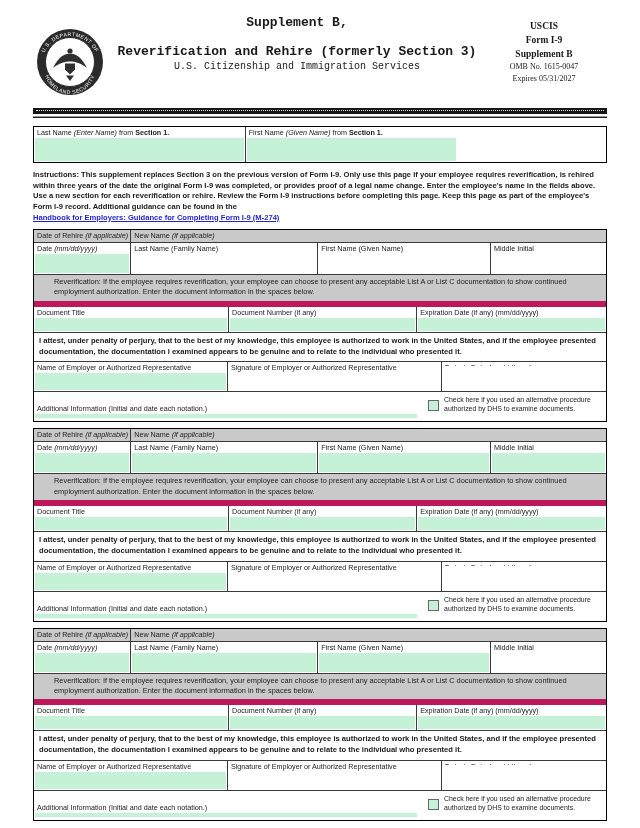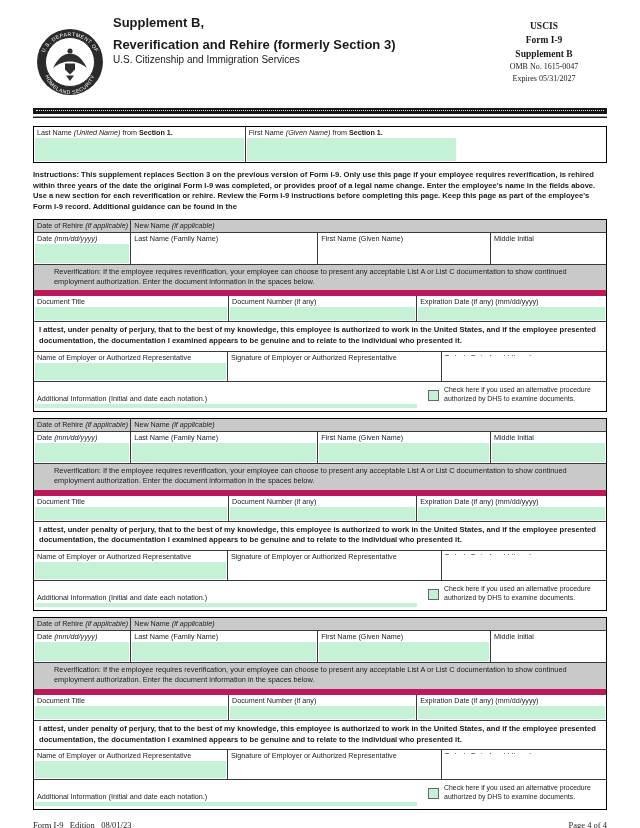--- a/index.html
+++ b/index.html
@@ -5,23 +5,23 @@
   * { margin:0; padding:0; box-sizing:border-box; }
   html,body { background:#888; }
   .page {
     width:640px; height:828px; background:#fff; margin:0 auto; position:relative;
     font-family:"Liberation Sans", sans-serif; color:#1a1a1a;
     padding:12px 33px 0 33px; overflow:hidden;
   }
   
   .header { display:flex; align-items:flex-start; }
   .seal-wrap { width:80px; padding-top:15px; padding-left:2px; }
-  .header-center { flex:1; font-family:Liberation Sans, sans-serif; padding-top:3px; }
+  .header-center { flex:1; text-align:center; font-family:Liberation Mono, monospace; padding-top:3px; }
   .title1 { font-size:13px; font-weight:bold; }
-  .title2 { font-size:13px; font-weight:bold; margin-top:7px; }
+  .title2 { font-size:13px; font-weight:bold; margin-top:14px; }
   .dept   { font-size:10px; font-weight:bold; margin-top:6px; }
   .agency { font-size:10px; margin-top:2px; }
   .header-right { width:126px; text-align:center; font-family:"Liberation Serif", serif; padding-top:8px; }
   .hr-b { font-size:9.5px; font-weight:bold; line-height:1.45; }
   .hr-s { font-size:8px; line-height:1.45; }
   
   .bar { height:6px; background:#161616; margin-top:7px; position:relative; }
   .bar::after { content:""; position:absolute; left:3px; right:3px; top:2px; border-top:1px dotted #e8e8e8; }
   .bar2 { height:2px; margin-top:2px; border-top:1px solid #9a9a9a; border-bottom:1px solid #1d1d1d; }
   
@@ -105,31 +105,32 @@
       <div class="hr-s">OMB No. 1615-0047</div>
       <div class="hr-s">Expires 05/31/2027</div>
     </div>
   </div>
 
   <div class="bar"></div>
   <div class="bar2"></div>
 
   <div class="ntable">
     <div class="cell nc1">
-      <div class="lbl"><span>Last Name </span><span class="it">(United Name)</span><span> from </span><span class="bd">Section 1.</span></div>
+      <div class="lbl"><span>Last Name </span><span class="it">(Enter Name)</span><span> from </span><span class="bd">Section 1.</span></div>
       <div class="fill"></div>
     </div>
     <div class="cell nc2">
       <div class="lbl"><span>First Name </span><span class="it">(Given Name)</span><span> from </span><span class="bd">Section 1.</span></div>
       <div class="fill"></div>
     </div>
   </div>
 
   <div class="instr">
     <span>Instructions:  This supplement replaces Section 3 on the previous version of Form I-9.  Only use this page if your employee requires reverification, is rehired within three years of the date the original Form I-9 was completed, or provides proof of a legal name change.  Enter the employee's name in the fields above.  Use a new section for each reverification or rehire.  Review the Form I-9 instructions before completing this page.  Keep this page as part of the employee's Form I-9 record.  Additional guidance can be found in the</span>
+    <span class="instr-link">Handbook for Employers: Guidance for Completing Form I-9 (M-274)</span>
   </div>
 
   <section class="block">
     <div class="rowa">
       <div class="ra-c1 lbl"><span>Date of Rehire </span><span class="it">(if applicable)</span></div>
       <div class="ra-c2 lbl"><span>New Name </span><span class="it">(if applicable)</span></div>
     </div>
     <div class="rowb">
       <div class="cell cb1">
         <div class="lbl"><span>Date </span><span class="it">(mm/dd/yyyy)</span></div>

